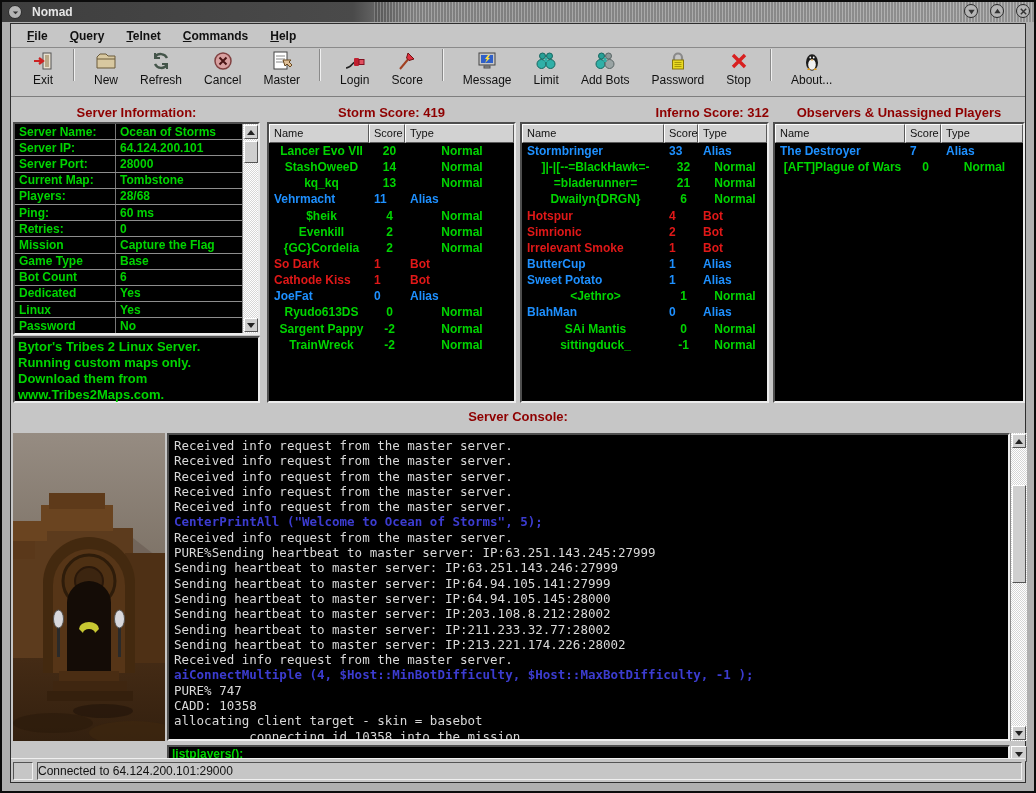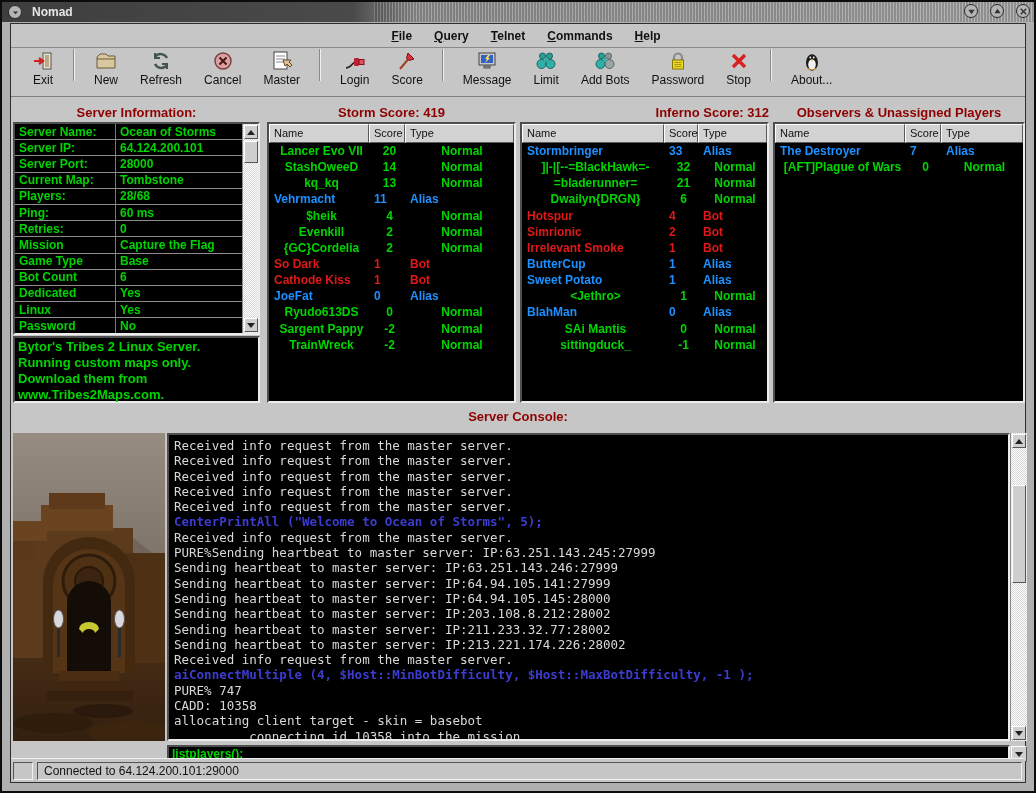--- a/index.html
+++ b/index.html
@@ -14,21 +14,21 @@
     background:repeating-linear-gradient(90deg,rgba(255,255,255,.18) 0 1px,rgba(0,0,0,.12) 1px 3px);pointer-events:none;}
   .tb-circle{width:14px;height:14px;border-radius:50%;background:#b5b5b5;border:1px solid #2a2a2a;
     margin-left:6px;display:flex;align-items:center;justify-content:center;position:relative;z-index:2;}
   .tb-circle svg{width:9px;height:9px;}
   .win-title{color:#e6e6e6;font-size:12px;font-weight:bold;margin-left:10px;z-index:2;}
   .tb-right{position:absolute;right:4px;top:2px;display:flex;gap:6px;z-index:2;}
   
   .app{position:absolute;top:21px;left:8px;right:8px;bottom:8px;background:#c6c6c6;border:1px solid #2e2e2e;}
   
   .menubar{position:absolute;top:0;left:0;right:0;height:24px;display:flex;align-items:center;
-    padding-left:16px;gap:22px;border-bottom:1px solid #8a8a8a;background:#c6c6c6;justify-content:center;}
+    padding-left:16px;gap:22px;border-bottom:1px solid #8a8a8a;background:#c6c6c6;}
   .menu-item{font-size:12px;font-weight:bold;color:#111;cursor:default;display:block;}
   .menu-item::first-letter{text-decoration:underline;}
   
   .toolbar{position:absolute;top:25px;left:0;right:0;height:48px;display:flex;align-items:flex-start;
     padding-left:10px;background:#c6c6c6;border-bottom:1px solid #7e7e7e;}
   .tb-btn{display:flex;flex-direction:column;align-items:center;justify-content:center;
     padding:1px 9px;margin:0 2px;min-width:40px;}
   .tb-icon{height:22px;display:flex;align-items:flex-end;}
   .tb-icon svg{width:22px;height:22px;}
   .tb-label{font-size:12px;color:#111;margin-top:1px;white-space:nowrap;}
@@ -82,21 +82,21 @@
   .cmd-input{position:absolute;left:156px;top:721px;width:843px;height:18px;background:#000;
     border:2px solid;border-color:#4e4e4e #ececec #ececec #4e4e4e;color:#00d400;
     font-family:"Liberation Sans",sans-serif;font-weight:bold;font-size:12px;padding:0 3px;}
   .cmd-btn{position:absolute;left:1000px;top:722px;width:16px;height:16px;background:#cfcfcf;
     border-top:1px solid #fff;border-left:1px solid #fff;border-bottom:1px solid #555;border-right:1px solid #555;
     display:flex;align-items:center;justify-content:center;}
   
   .statusbar{position:absolute;left:0;right:0;bottom:0;height:24px;border-top:1px solid #efefef;background:#c6c6c6;}
   .status-field{position:absolute;left:26px;right:3px;top:3px;height:18px;
     border:1px solid;border-color:#555 #f0f0f0 #f0f0f0 #555;
-    font-size:12px;color:#111;display:flex;align-items:center;padding-left:6px;}
+    font-size:12px;color:#111;display:flex;align-items:center;}
   .status-stub{position:absolute;left:2px;top:3px;width:20px;height:18px;border:1px solid;border-color:#555 #f0f0f0 #f0f0f0 #555;}
 </style>
 </head>
 <body>
 
 <div class="win">
 
   <div class="titlebar">
     <div class="tb-circle">
       <svg viewBox="0 0 10 10">

